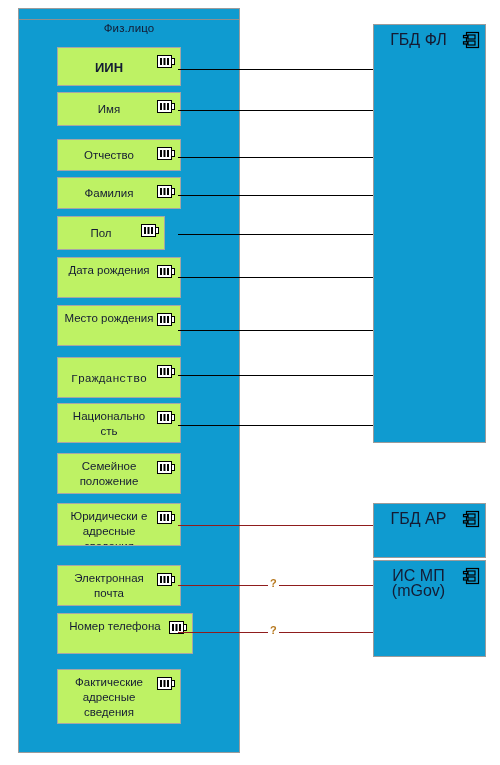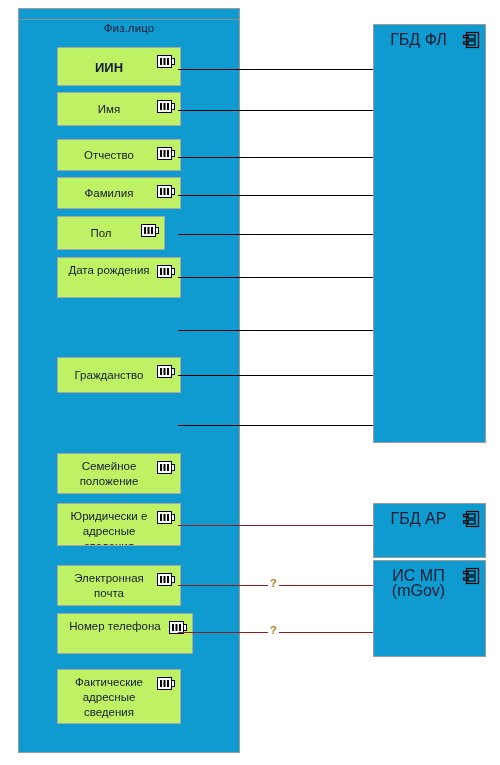--- a/index.html
+++ b/index.html
@@ -197,32 +197,52 @@
     <div class="node-label top">Дата рождения</div>
     <svg class="node-icon" viewBox="0 0 20 13">
       <rect x="0.5" y="0.5" width="14" height="12" fill="#fff" stroke="#000"></rect>
       <rect x="14.5" y="3.5" width="3" height="6" fill="#fff" stroke="#000"></rect>
       <rect x="3" y="3" width="2" height="7" fill="#000"></rect>
       <rect x="6.5" y="3" width="2" height="7" fill="#000"></rect>
       <rect x="10" y="3" width="2" height="7" fill="#000"></rect>
     </svg>
   </div>
 
-
-  <div class="node" style="left:57px; top:357px; width:124px; height:36px;">
+  <div class="node" style="left:57px; top:305px; width:124px; height:41px;">
+    <div class="node-label top">Место рождения</div>
+    <svg class="node-icon" viewBox="0 0 20 13">
+      <rect x="0.5" y="0.5" width="14" height="12" fill="#fff" stroke="#000"></rect>
+      <rect x="14.5" y="3.5" width="3" height="6" fill="#fff" stroke="#000"></rect>
+      <rect x="3" y="3" width="2" height="7" fill="#000"></rect>
+      <rect x="6.5" y="3" width="2" height="7" fill="#000"></rect>
+      <rect x="10" y="3" width="2" height="7" fill="#000"></rect>
+    </svg>
+  </div>
+
+  <div class="node" style="left:57px; top:357px; width:124px; height:41px;font-family:Liberation Mono, monospace;">
     <div class="node-label">Гражданство</div>
     <svg class="node-icon" viewBox="0 0 20 13">
       <rect x="0.5" y="0.5" width="14" height="12" fill="#fff" stroke="#000"></rect>
       <rect x="14.5" y="3.5" width="3" height="6" fill="#fff" stroke="#000"></rect>
       <rect x="3" y="3" width="2" height="7" fill="#000"></rect>
       <rect x="6.5" y="3" width="2" height="7" fill="#000"></rect>
       <rect x="10" y="3" width="2" height="7" fill="#000"></rect>
     </svg>
   </div>
 
+  <div class="node" style="left:57px; top:403px; width:124px; height:40px;">
+    <div class="node-label top">Национально сть</div>
+    <svg class="node-icon" viewBox="0 0 20 13">
+      <rect x="0.5" y="0.5" width="14" height="12" fill="#fff" stroke="#000"></rect>
+      <rect x="14.5" y="3.5" width="3" height="6" fill="#fff" stroke="#000"></rect>
+      <rect x="3" y="3" width="2" height="7" fill="#000"></rect>
+      <rect x="6.5" y="3" width="2" height="7" fill="#000"></rect>
+      <rect x="10" y="3" width="2" height="7" fill="#000"></rect>
+    </svg>
+  </div>
 
   <div class="node" style="left:57px; top:453px; width:124px; height:41px;">
     <div class="node-label top">Семейное положение</div>
     <svg class="node-icon" viewBox="0 0 20 13">
       <rect x="0.5" y="0.5" width="14" height="12" fill="#fff" stroke="#000"></rect>
       <rect x="14.5" y="3.5" width="3" height="6" fill="#fff" stroke="#000"></rect>
       <rect x="3" y="3" width="2" height="7" fill="#000"></rect>
       <rect x="6.5" y="3" width="2" height="7" fill="#000"></rect>
       <rect x="10" y="3" width="2" height="7" fill="#000"></rect>
     </svg>

